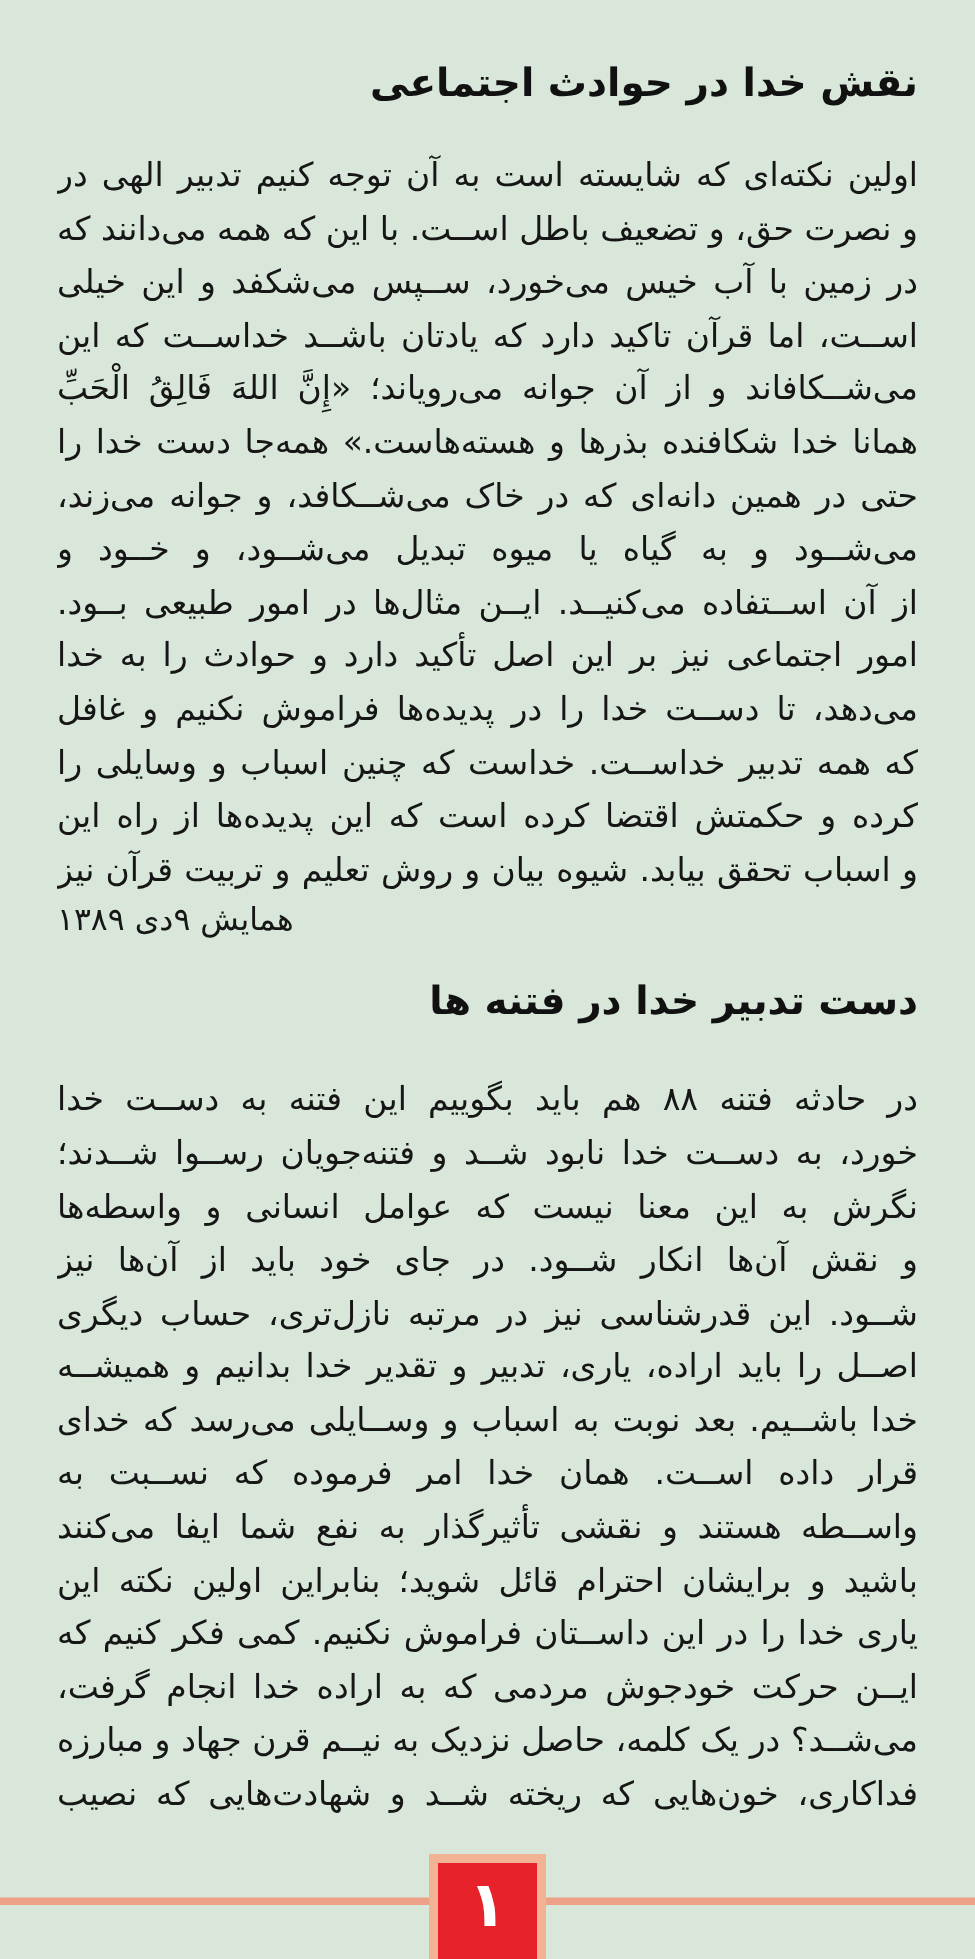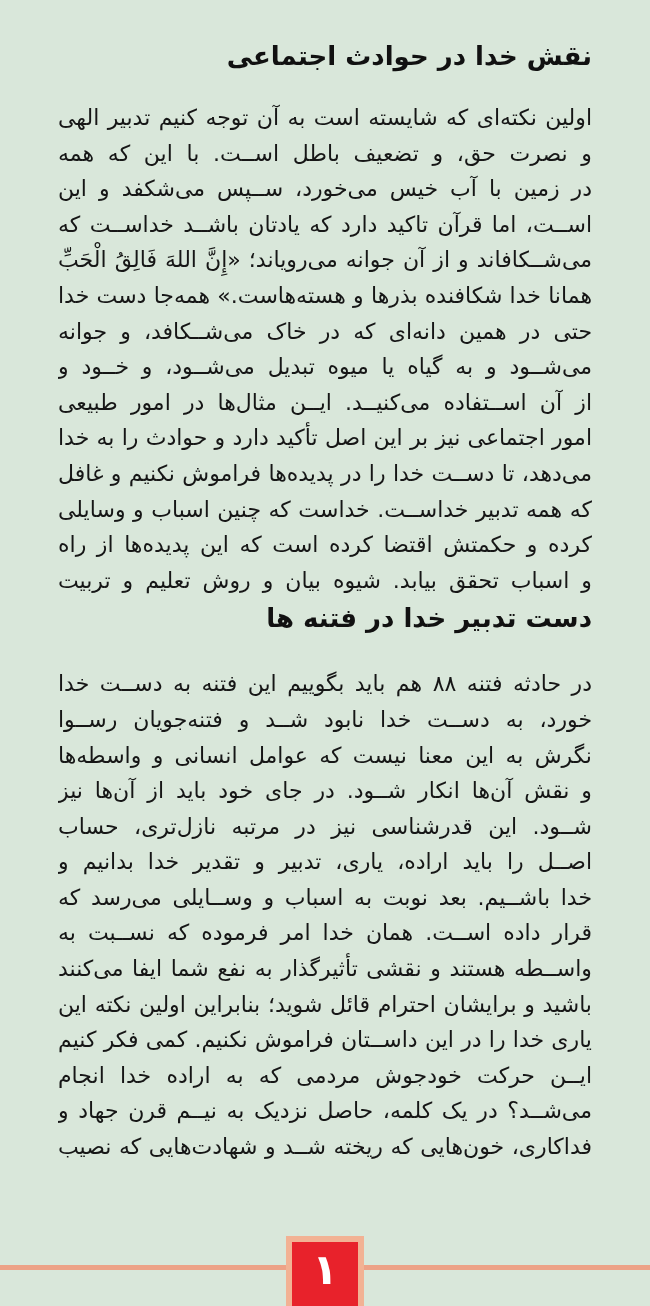--- a/index.html
+++ b/index.html
@@ -11,32 +11,32 @@
     position: relative;
     width: 650px;
     height: 1306px;
     background: #d9e7da;
     overflow: hidden;
     direction: rtl;
     color: #161616;
     box-sizing: border-box;
   }
   .content {
-    padding: 0 58px;
+    padding: 0 38px;
   }
   .section-heading {
     font-size: 26px;
     font-weight: bold;
     text-align: right;
     line-height: 36px;
     margin: 0;
     color: #111;
   }
   .heading-1 { padding-top: 38px; margin-bottom: 26px; }
-  .heading-2 { margin-top: 2px; margin-bottom: 30px; }
+  .heading-2 { margin-top: 18px; margin-bottom: 30px; }
   .para { }
   .line {
     font-size: 22px;
     line-height: 35.6px;
     height: 35.6px;
     overflow: hidden;
     text-align: justify;
     text-align-last: justify;
     white-space: normal;
   }
@@ -118,20 +118,21 @@
 
           <div class="line">می‌دهد، تا دســت خدا را در پدیده‌ها فراموش نکنیم و غافل نشــویم</div>
 
           <div class="line">که همه تدبیر خداســت. خداست که چنین اسباب و وسایلی را فراهم</div>
 
           <div class="line">کرده و حکمتش اقتضا کرده است که این پدیده‌ها از راه این مجاری</div>
 
           <div class="line">و اسباب تحقق بیابد. شیوه بیان و روش تعلیم و تربیت قرآن نیز از ما</div>
 
 
+          <div class="line align-left date-line">همایش ۹دی ۱۳۸۹</div>
         </div>
     </section>
 
     <section>
       <h2 class="section-heading heading-2">دست تدبیر خدا در فتنه ها</h2>
       <div class="para">
 
           <div class="line">در حادثه فتنه ۸۸ هم باید بگوییم این فتنه به دســت خدا شکســت</div>
 
           <div class="line">خورد، به دســت خدا نابود شــد و فتنه‌جویان رســوا شــدند؛ البته این</div>

